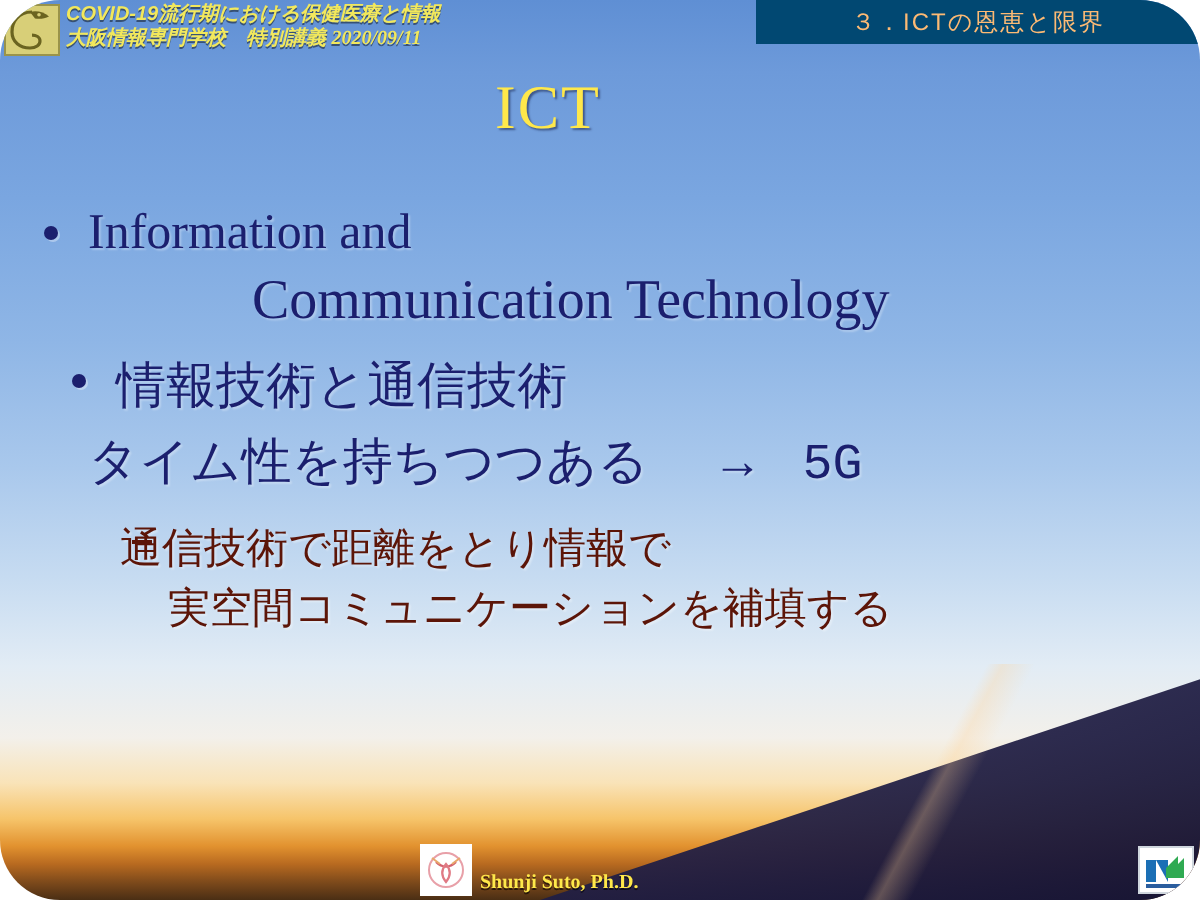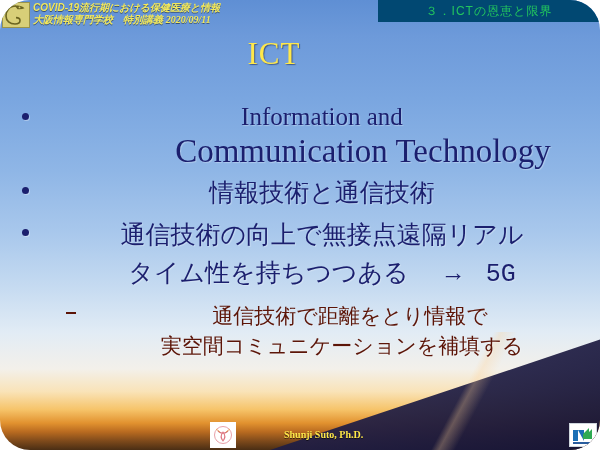--- a/index.html
+++ b/index.html
@@ -58,82 +58,81 @@
     text-shadow:0 1px 0 rgba(0,0,0,.45);
     white-space:nowrap;
   }
   .hdr-line { font-size:10px; }
   .hdr-line .date { font-family:"Liberation Serif", serif; font-size:10px;text-align:right; }
   
   #section-banner {
     position:absolute; right:0; top:0;
     width:222px; height:22px;
     background:#014872;
-    color:#22c55e;
+    color:#fdba74;
     font-size:12px;
     letter-spacing:1px;
     display:flex; align-items:center; justify-content:center;
     white-space:nowrap;
   }
   
   #title {
     position:absolute; left:0; top:36px; width:548px;
     text-align:center;
     font-family:"Liberation Serif", serif;
     font-size:31px;
     color:#ffe84a;
     letter-spacing:1px;
     text-shadow:1px 1px 1px rgba(20,30,70,.55);
   }
   
-  #body { position:absolute; left:0; top:100px; width:600px;text-align:center; }
+  #body { position:absolute; left:0; top:100px; width:600px; }
   .bullet1 {
     position:relative;
     padding-left:44px;
     color:#1b1f6e;
     text-shadow:1px 1px 1px rgba(255,255,255,.30);
   }
   .bullet1 > .dot {
     position:absolute; left:22px; top:.52em;
     width:7px; height:7px; border-radius:50%;
     background:#1b1f6e;
     box-shadow:1px 1px 0 rgba(255,255,255,.35);
   }
   .en { font-family:"Liberation Serif", serif; font-size:25px; line-height:34px; }
-  .en-cont { font-family:"Liberation Serif", serif; font-size:33px; line-height:34px; padding-left:126px; color:#1b1f6e; text-shadow:1px 1px 1px rgba(255,255,255,.30); }
+  .en-cont { font-family:"Liberation Serif", serif; font-size:28px; line-height:34px; padding-left:126px; color:#1b1f6e; text-shadow:1px 1px 1px rgba(255,255,255,.30); }
   .jp { font-family:"DejaVu Sans", sans-serif; font-size:25px; line-height:38px; }
   .jp-cont { font-family:"DejaVu Sans", sans-serif; font-size:25px; line-height:38px; padding-left:44px; color:#1b1f6e; text-shadow:1px 1px 1px rgba(255,255,255,.30); }
   .jp-cont .ascii { font-family:Liberation Mono, monospace;margin-left:12px; }
   
   .bullet2 {
     position:relative;
-    padding-left:100px;
+    padding-left:60px;
     color:#5c1508;
     font-family:"DejaVu Sans", sans-serif;
     font-size:21px; line-height:30px;
     text-shadow:1px 1px 1px rgba(255,255,255,.35);
   }
   .bullet2 > .dash {
     position:absolute; left:66px; top:.52em;
     width:10px; height:2px;
     background:#5c1508;
   }
   .bullet2-cont {
     padding-left:84px;
     color:#5c1508;
     font-family:Liberation Serif, serif;
     font-size:21px; line-height:30px;
     text-shadow:1px 1px 1px rgba(255,255,255,.35);
   }
   
   #footer {
     position:absolute; left:210px; bottom:2px;
-    display:flex; align-items:center;
+    display:flex; align-items:flex-end;
     height:26px;
-    gap:44px;
   }
   #footer-logo {
     width:26px; height:26px;
     background:#ffffff;
     display:flex; align-items:center; justify-content:center;
     flex:0 0 auto;
   }
   #footer-text { padding-left:4px; line-height:12px; white-space:nowrap; }
   #footer-name {
     color:#ffe84a; font-size:10px; font-weight:bold;
@@ -181,29 +180,25 @@
   <div id="title">ICT</div>
 
   <div id="body">
 
     <div class="bullet1 en">
       <span class="dot"></span>
       <span>Information  and</span>
     </div>
     <div class="en-cont">Communication  Technology</div>
 
-    <div class="bullet1 jp" style="margin-top:6px;">
+    <div class="bullet1 jp" style="margin-top:6px;margin-left:14px;">
       <span class="dot"></span>
       <span>情報技術と通信技術</span>
     </div>
 
-    <div class="bullet1 jp" style="margin-top:4px;">
-      <span class="dot"></span>
-      <span>通信技術の向上で無接点遠隔リアル</span>
-    </div>
     <div class="jp-cont">
       <span>タイム性を持ちつつある　</span><span class="ascii">→　5G</span>
     </div>
 
     <div class="bullet2" style="margin-top:7px;">
       <span class="dash"></span>
       <span>通信技術で距離をとり情報で</span>
     </div>
     <div class="bullet2-cont">実空間コミュニケーションを補填する</div>
 

